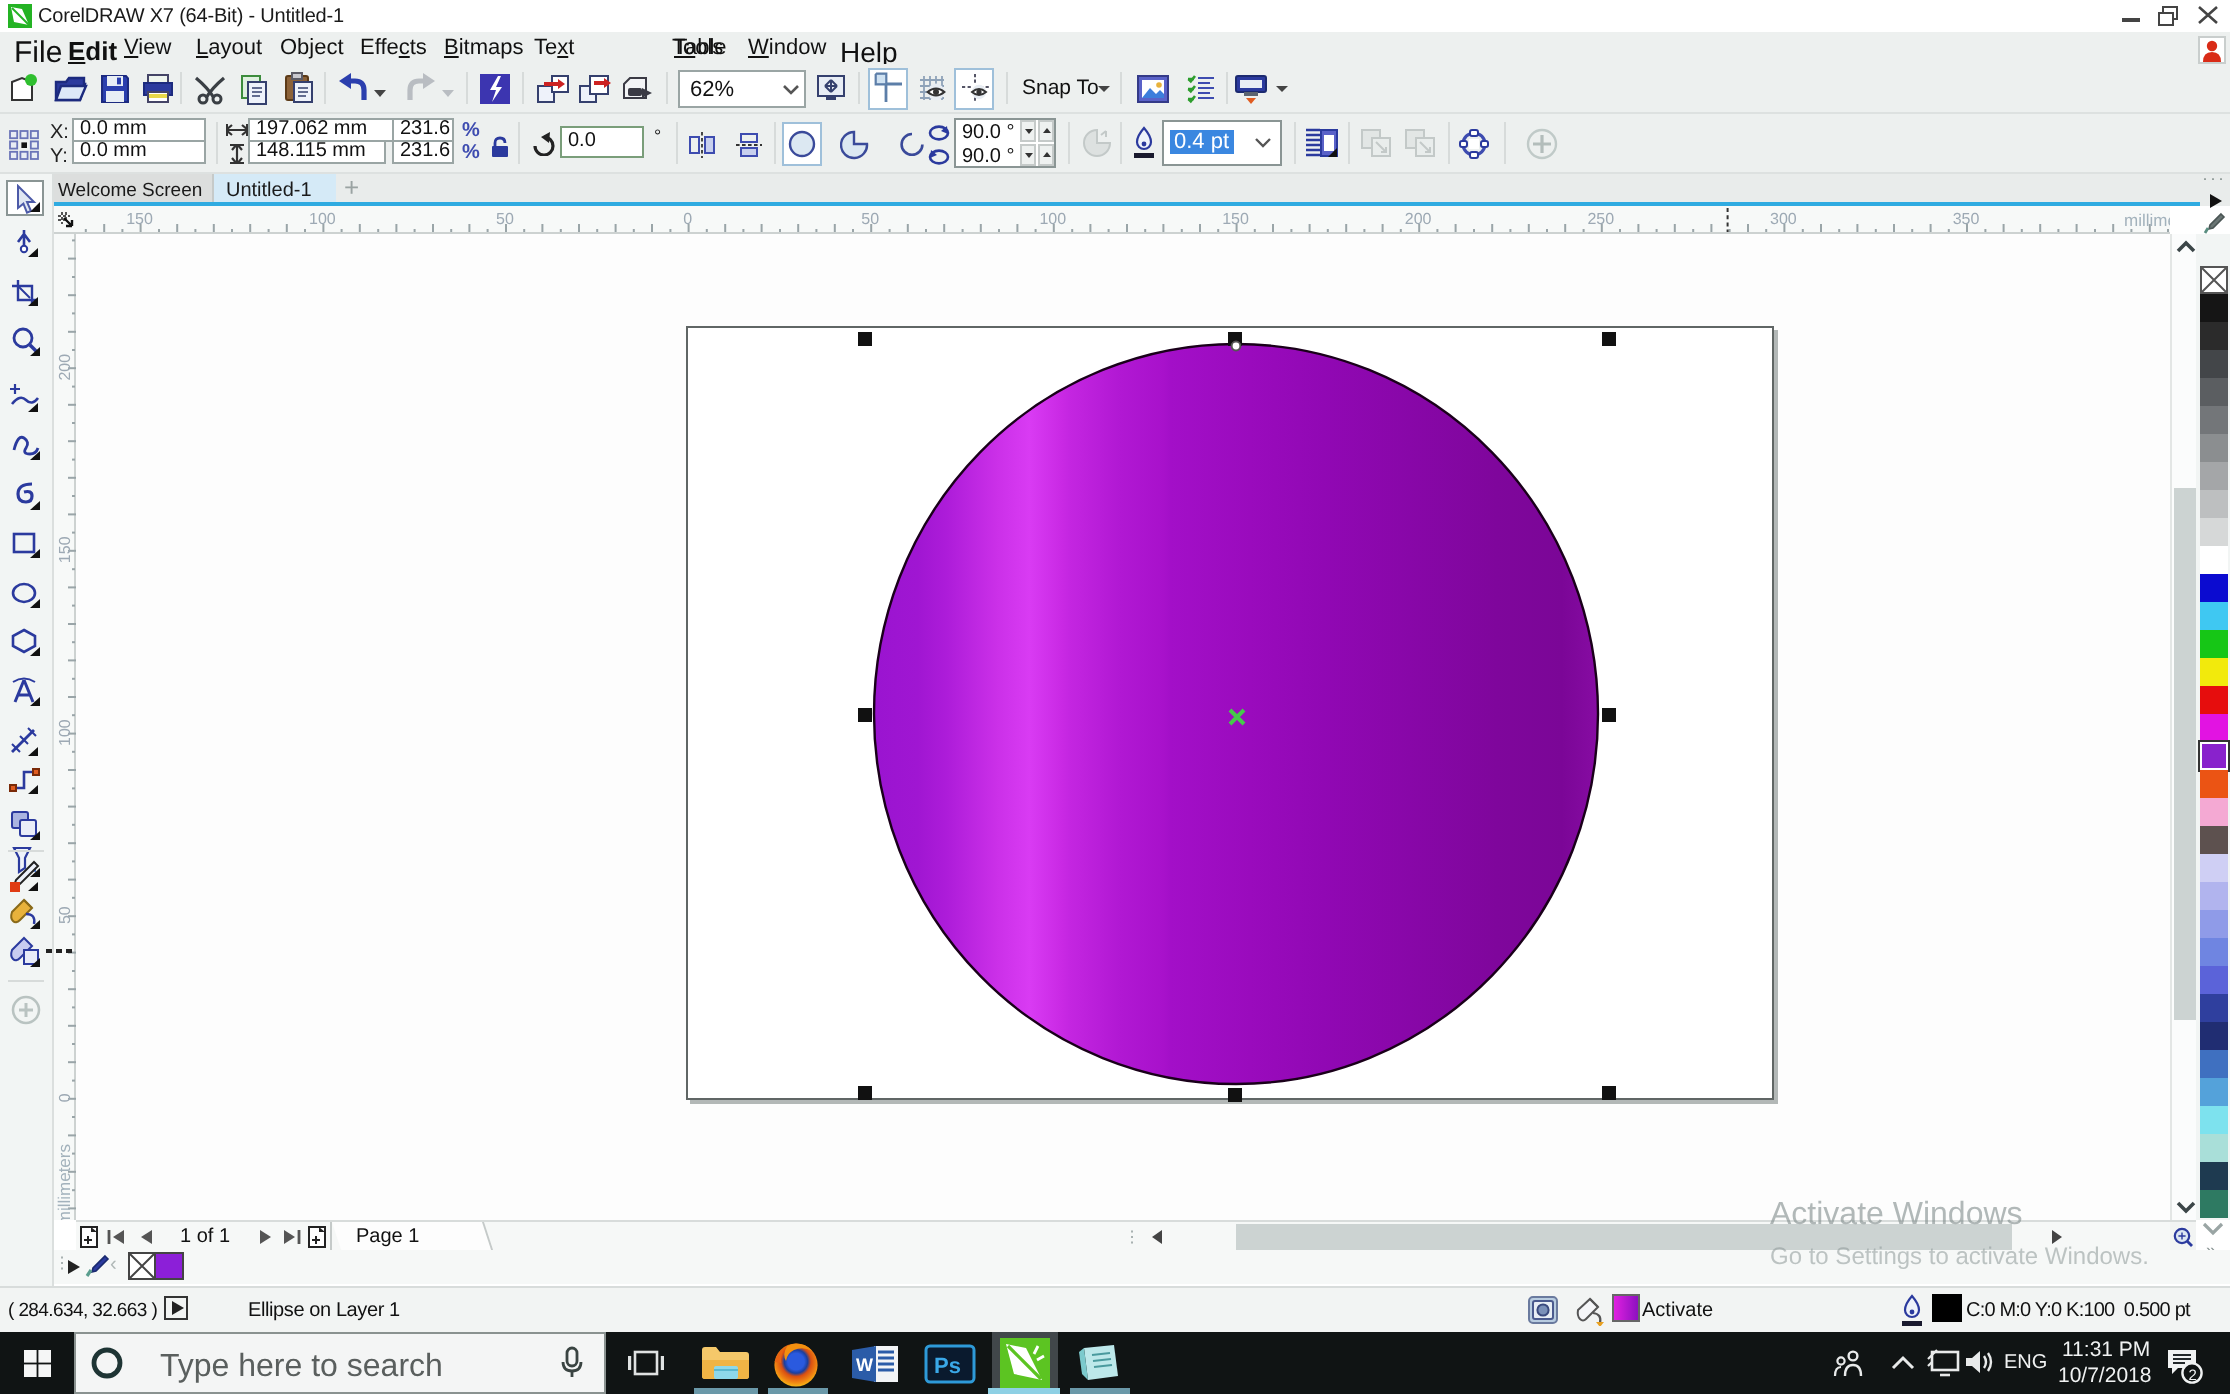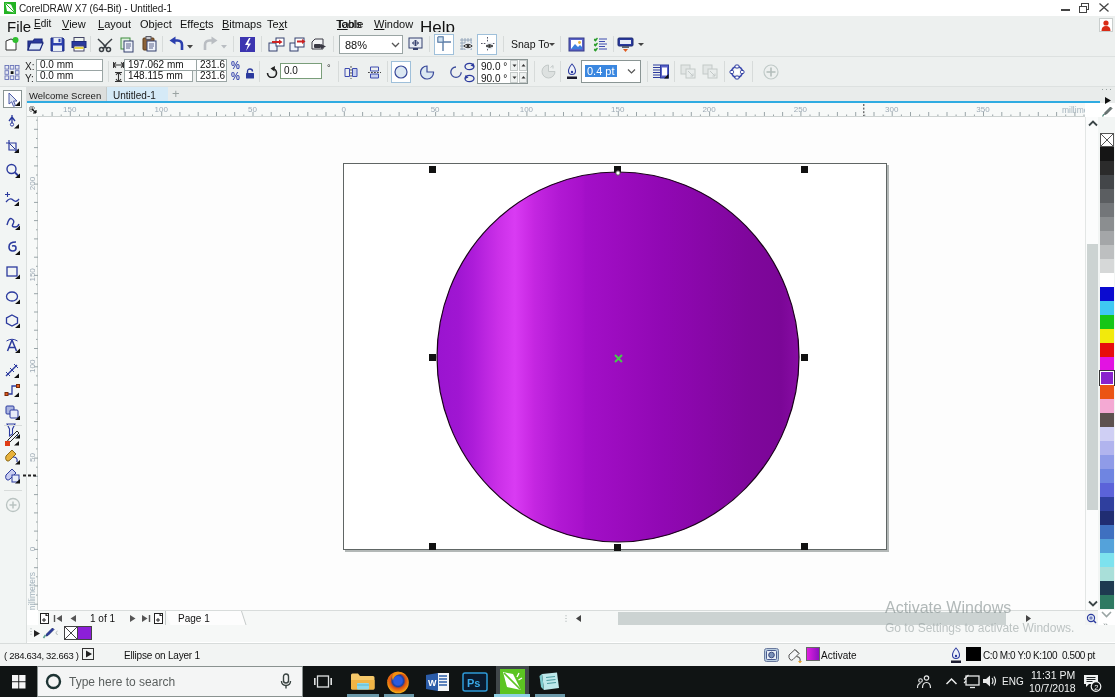--- a/index.html
+++ b/index.html
@@ -43,31 +43,31 @@
   <svg class="ic" style="left:1079px;top:3px" width="11" height="10">
       <rect x="2.5" y="0.5" width="7" height="6" fill="none" stroke="#444"></rect>
       <rect x="0.5" y="3.5" width="7" height="6" fill="#fff" stroke="#444"></rect>
     </svg>
   <svg class="ic" style="left:1099px;top:3px" width="10" height="9">
       <path d="M0.5 0.5 L9.5 8.5 M9.5 0.5 L0.5 8.5" stroke="#444" stroke-width="1.3"></path>
     </svg>
 </div>
 <div class="abs" id="menubar">
   <div class="abs t" style="left:7px;top:2px;font-size:15px;color:#111;"><u>F</u>ile</div>
-  <div class="abs t" style="left:34px;top:2px;font-size:10px;color:#111;"><u>E</u>dit</div>
+  <div class="abs t" style="left:34px;top:2px;font-size:13px;color:#111;font-weight:bold;"><u>E</u>dit</div>
   <div class="abs t" style="left:62px;top:2px;font-size:11px;color:#111;"><u>V</u>iew</div>
   <div class="abs t" style="left:98px;top:2px;font-size:11px;color:#111;"><u>L</u>ayout</div>
   <div class="abs t" style="left:140px;top:2px;font-size:11px;color:#111;">Object</div>
   <div class="abs t" style="left:180px;top:2px;font-size:11px;color:#111;">Effe<u>c</u>ts</div>
   <div class="abs t" style="left:222px;top:2px;font-size:11px;color:#111;"><u>B</u>itmaps</div>
   <div class="abs t" style="left:267px;top:2px;font-size:11px;color:#111;">Te<u>x</u>t</div>
   <div class="abs t" style="left:299px;top:2px;font-size:11px;color:#111;margin-left:38px;"><u>T</u>able</div>
   <div class="abs t" style="left:336px;top:2px;font-size:11px;color:#111;">T<u>o</u>ols</div>
   <div class="abs t" style="left:374px;top:2px;font-size:11px;color:#111;"><u>W</u>indow</div>
-  <div class="abs t" style="left:420px;top:2px;font-size:17px;color:#111;"><u>H</u>elp</div>
+  <div class="abs t" style="left:420px;top:2px;font-size:14px;color:#111;"><u>H</u>elp</div>
   <div class="abs" style="left:1099px;top:2px;width:14px;height:14px;background:#fff;border:1px solid #c9cecd;">
       <svg width="12" height="12">
         <circle cx="6" cy="4" r="2.6" fill="#d92b16"></circle>
         <path d="M1.5 12 Q1.5 7 6 7 Q10.5 7 10.5 12Z" fill="#d92b16"></path>
       </svg>
     </div>
 </div>
 <div class="abs" id="toolbar">
   <svg class="ic" style="left:3px;top:4px" width="17" height="17">
       <path d="M3 5 L8 3 L13 5 L13 14 L3 14 Z" fill="#fff" stroke="#333" stroke-width="1"></path>
@@ -139,21 +139,21 @@
       <path d="M8 5.5 L14 5.5" stroke="#cc2222" stroke-width="2"></path>
       <path d="M13 3 L16.5 5.5 L13 8 Z" fill="#cc2222"></path>
     </svg>
   <svg class="ic" style="left:310px;top:4px" width="18" height="17">
       <path d="M2 6 L5 3 L13 3 L13 13 L2 13 Z" fill="#f3f4f6" stroke="#3a3a44"></path>
       <rect x="4" y="8" width="7" height="4" rx="1" fill="#3a3a44"></rect>
       <path d="M11 8 L16 10.5 L11 13Z" fill="#3a3a44"></path>
     </svg>
   <div class="sep" style="left:333px;"></div>
   <div class="abs" style="left:339px;top:3px;width:64px;height:19px;background:#fff;border:1px solid #9aa5a4;"></div>
-  <div class="abs t" style="left:345px;top:7px;font-size:11px;color:#111;">88%</div>
+  <div class="abs t" style="left:345px;top:7px;font-size:11px;color:#111;">62%</div>
   <svg class="ic" style="left:391px;top:10px" width="9" height="6">
       <path d="M1 1 L4.5 4.5 L8 1" stroke="#555" stroke-width="1.3" fill="none"></path>
     </svg>
   <svg class="ic" style="left:407px;top:4px" width="18" height="17">
       <rect x="2" y="2" width="13" height="10" fill="#e8edf5" stroke="#35406e"></rect>
       <rect x="6" y="12" width="5" height="2" fill="#35406e"></rect>
       <path d="M8.5 4 L8.5 10 M5.5 7 L11.5 7 M8.5 4 L7 5.5 M8.5 4 L10 5.5 M8.5 10 L7 8.5 M8.5 10 L10 8.5 M5.5 7 L7 5.5 M5.5 7 L7 8.5 M11.5 7 L10 5.5 M11.5 7 L10 8.5" stroke="#35406e" stroke-width="1"></path>
     </svg>
   <div class="sep" style="left:429px;"></div>
   <div class="abs" style="left:434px;top:2px;width:20px;height:21px;background:#fff;border:1px solid #9fc0da;"></div>
@@ -870,21 +870,21 @@
   <svg class="ic" style="left:12px;top:9px" width="14" height="14">
       <rect x="0" y="0" width="6.3" height="6.3" fill="#f5f6f6"></rect>
       <rect x="7.2" y="0" width="6.3" height="6.3" fill="#f5f6f6"></rect>
       <rect x="0" y="7.2" width="6.3" height="6.3" fill="#f5f6f6"></rect>
       <rect x="7.2" y="7.2" width="6.3" height="6.3" fill="#f5f6f6"></rect>
     </svg>
   <div class="abs" style="left:37px;top:0;width:266px;height:31px;background:#f4f5f5;border:1px solid #8a9290;"></div>
   <svg class="ic" style="left:45px;top:7px" width="17" height="17">
       <circle cx="8.5" cy="8.5" r="6.5" fill="none" stroke="#1e3434" stroke-width="2.4"></circle>
     </svg>
-  <div class="abs t" style="left:69px;top:9px;font-size:12px;color:#5a5f5e;">Type here to search</div>
+  <div class="abs t" style="left:80px;top:9px;font-size:16px;color:#5a5f5e;">Type here to search</div>
   <svg class="ic" style="left:280px;top:7px" width="12" height="17">
       <rect x="3.5" y="1" width="5" height="9" rx="2.5" fill="none" stroke="#3a4442" stroke-width="1.4"></rect>
       <path d="M1.5 8 Q1.5 12.5 6 12.5 Q10.5 12.5 10.5 8" fill="none" stroke="#3a4442" stroke-width="1.4"></path>
       <path d="M6 12.5 L6 15.5" stroke="#3a4442" stroke-width="1.4"></path>
     </svg>
   <svg class="ic" style="left:314px;top:9px" width="18" height="14">
       <rect x="3.5" y="1" width="11" height="11" fill="none" stroke="#dfe2e2" stroke-width="1.3"></rect>
       <rect x="0" y="3" width="1.6" height="7" fill="#dfe2e2"></rect>
       <rect x="16.4" y="3" width="1.6" height="7" fill="#dfe2e2"></rect>
     </svg>

